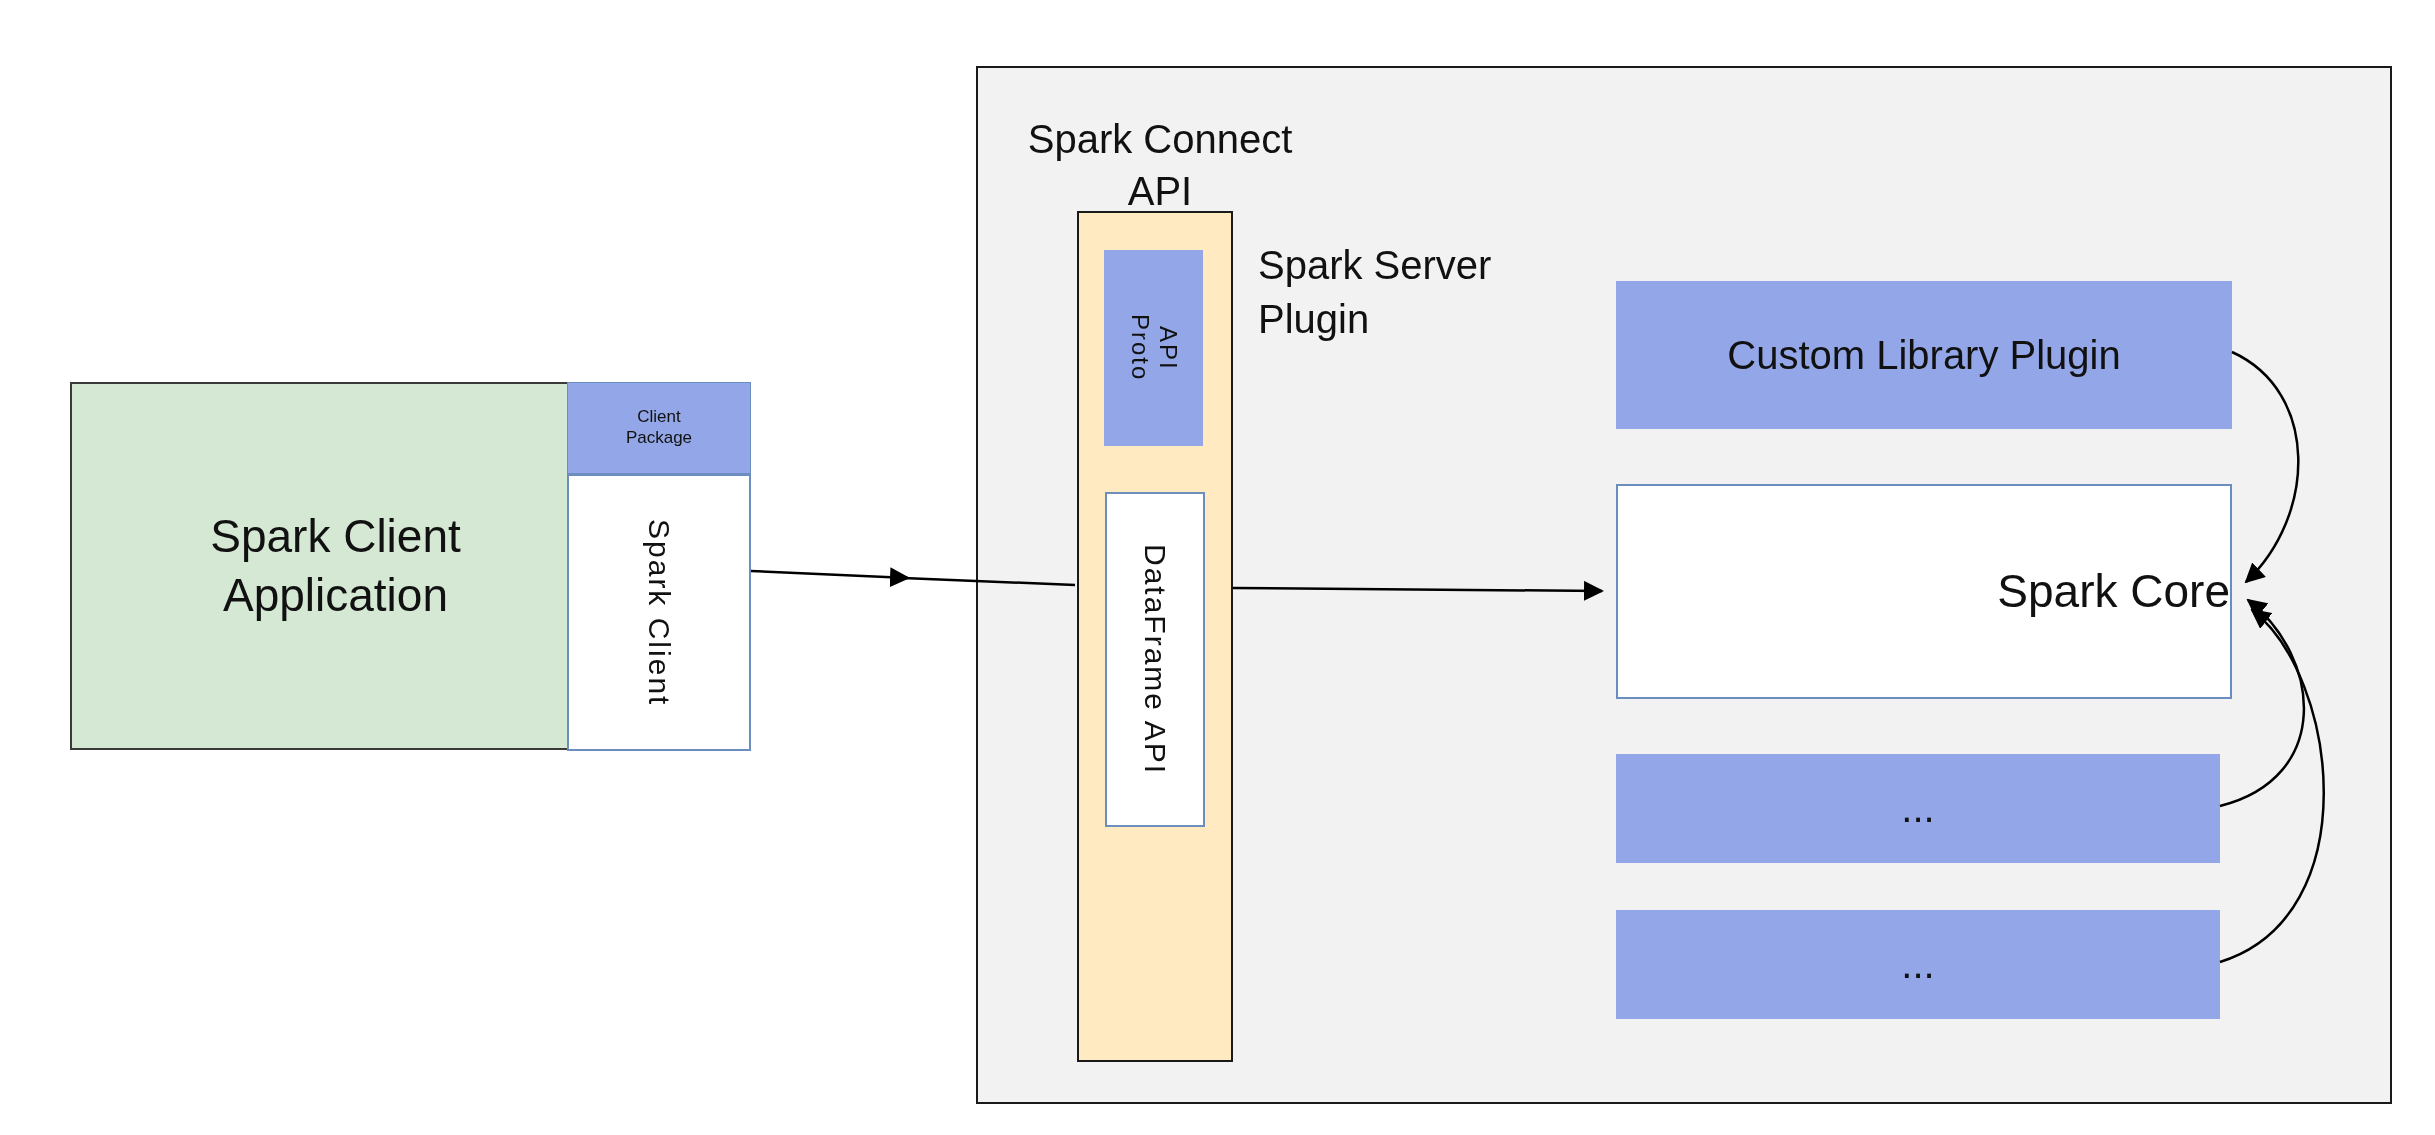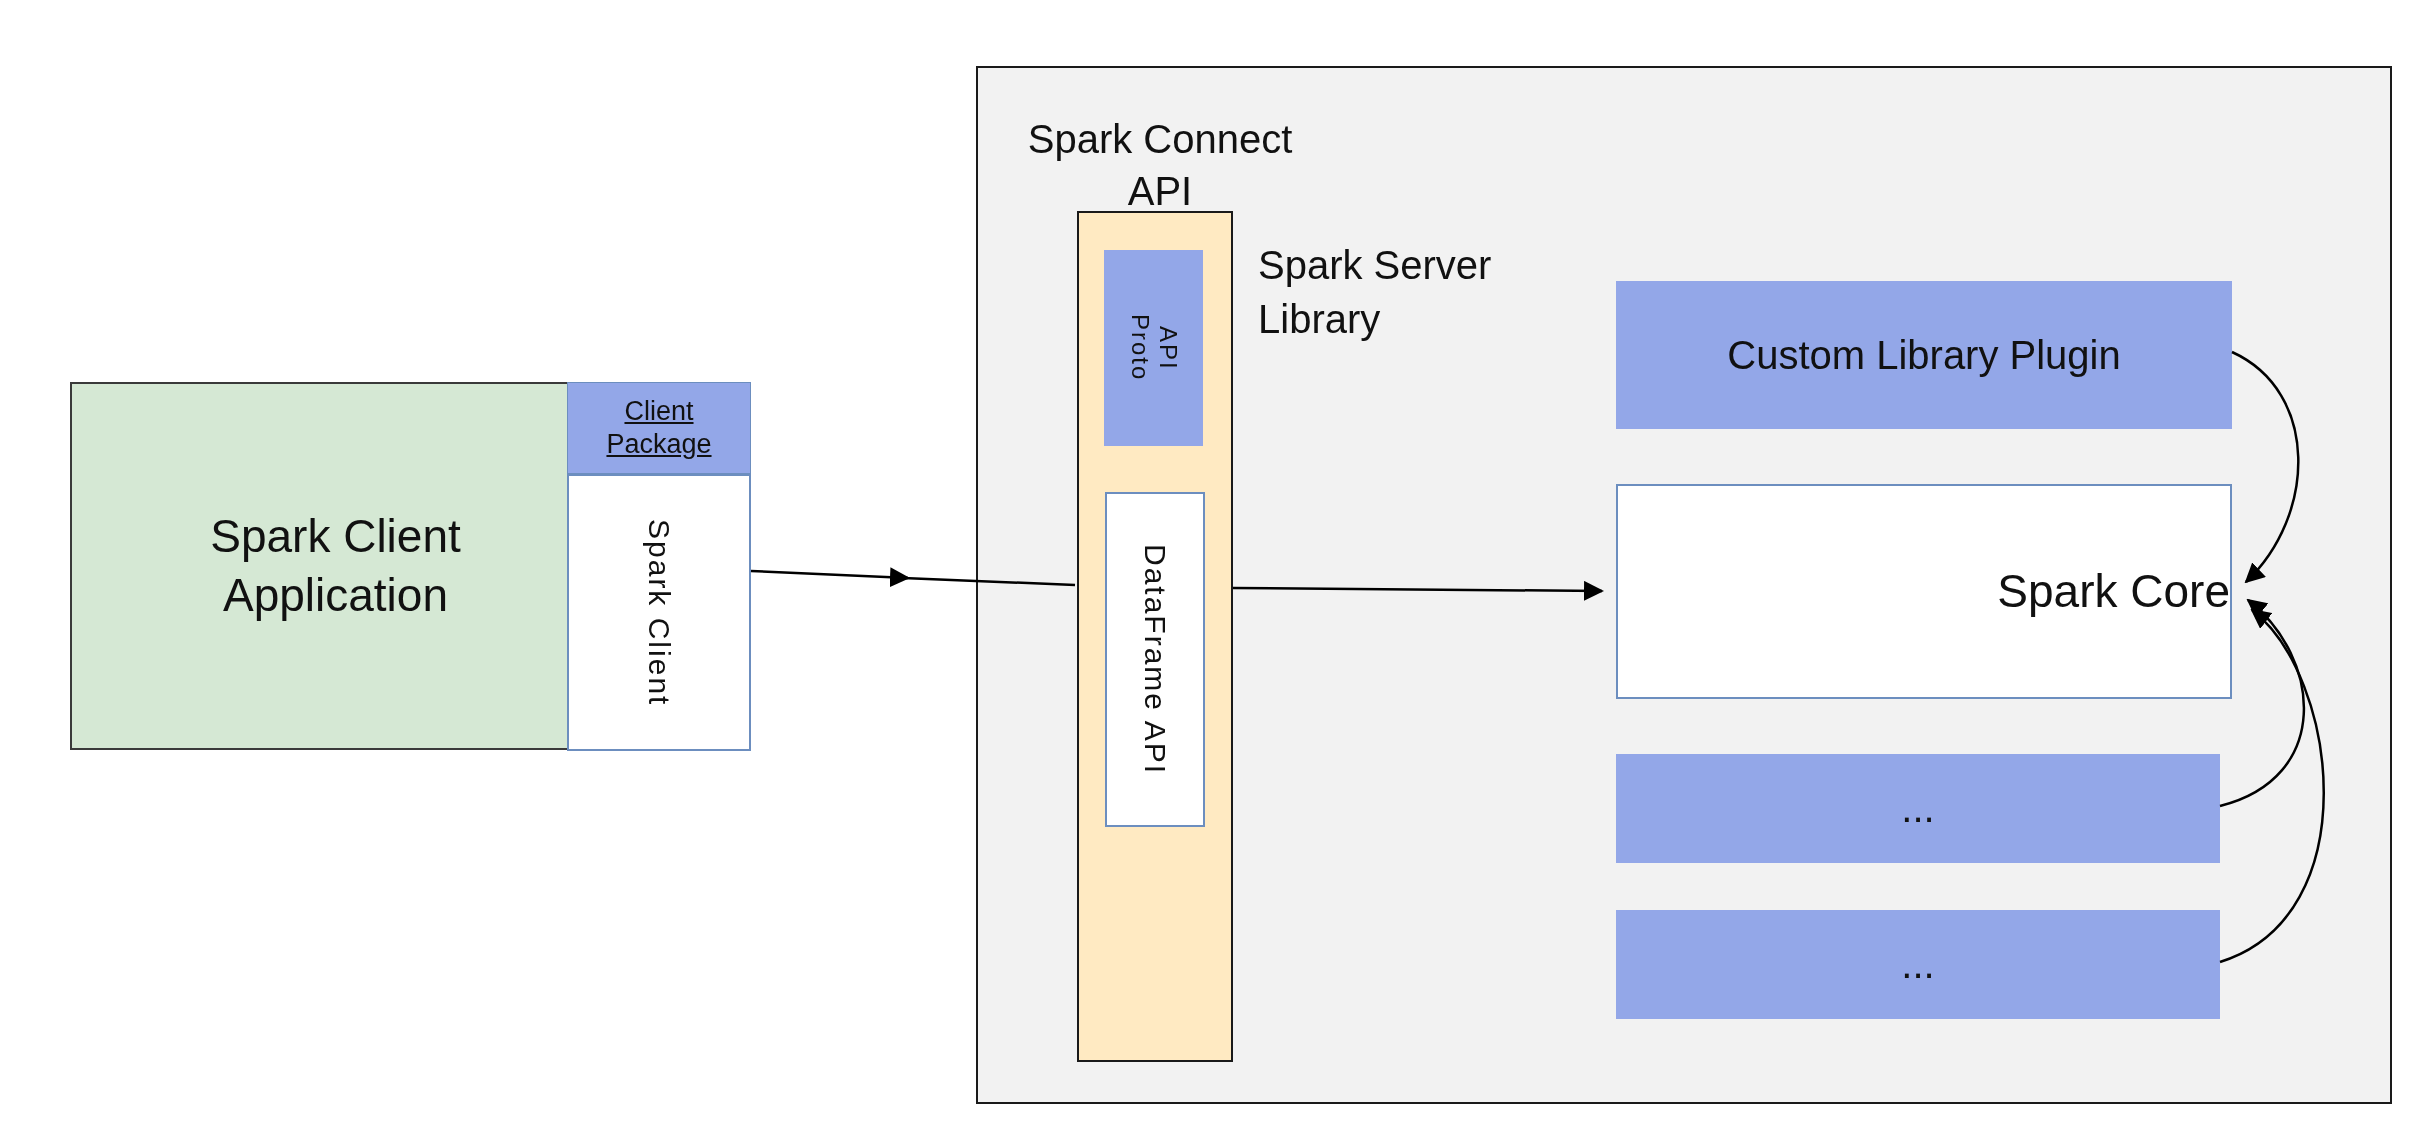--- a/index.html
+++ b/index.html
@@ -57,40 +57,40 @@
     text-align: center;
   }
   .label {
     position: absolute;
     line-height: 1.3;
     color: #111111;
   }
   .t-xl { font-size: 46px; line-height: 1.28; }
   .t-lg { font-size: 40px; }
   .t-md { font-size: 30px; }
-  .t-sm { font-size: 27px; line-height: 1.22; text-decoration: underline; }
+  .t-sm { font-size: 17px; line-height: 1.22; }
   .bold { font-weight: 700; }
   svg.connectors {
     position: absolute;
     left: 0; top: 0;
     width: 2435px; height: 1135px;
     pointer-events: none;
   }
 </style>
 </head>
 <body>
 
 <div id="stage">
 
   <div class="gray-panel" style="left:976px; top:66px; width:1416px; height:1038px;"></div>
 
   <div class="label t-lg" style="left:1010px; top:72px; width:300px; text-align:center;margin-top:41px;">Spark Connect API</div>
 
 
-  <div class="label t-lg" style="left:1258px; top:238px; width:280px; text-align:left; line-height:1.35;">Spark Server Library</div>
+  <div class="label t-lg" style="left:1258px; top:238px; width:280px; text-align:left; line-height:1.35;">Spark Server Plugin</div>
 
   <div class="box green-box" style="left:70px; top:382px; width:531px; height:368px;">
     <div class="t-xl" style="width:340px;">Spark Client Application</div>
   </div>
 
   <div class="box blue-box-bordered" style="left:567px; top:382px; width:184px; height:92px;">
     <div class="t-sm" style="width:112px;">Client Package</div>
   </div>
 
   <div class="box white-blue-box" style="left:567px; top:474px; width:184px; height:277px;">

